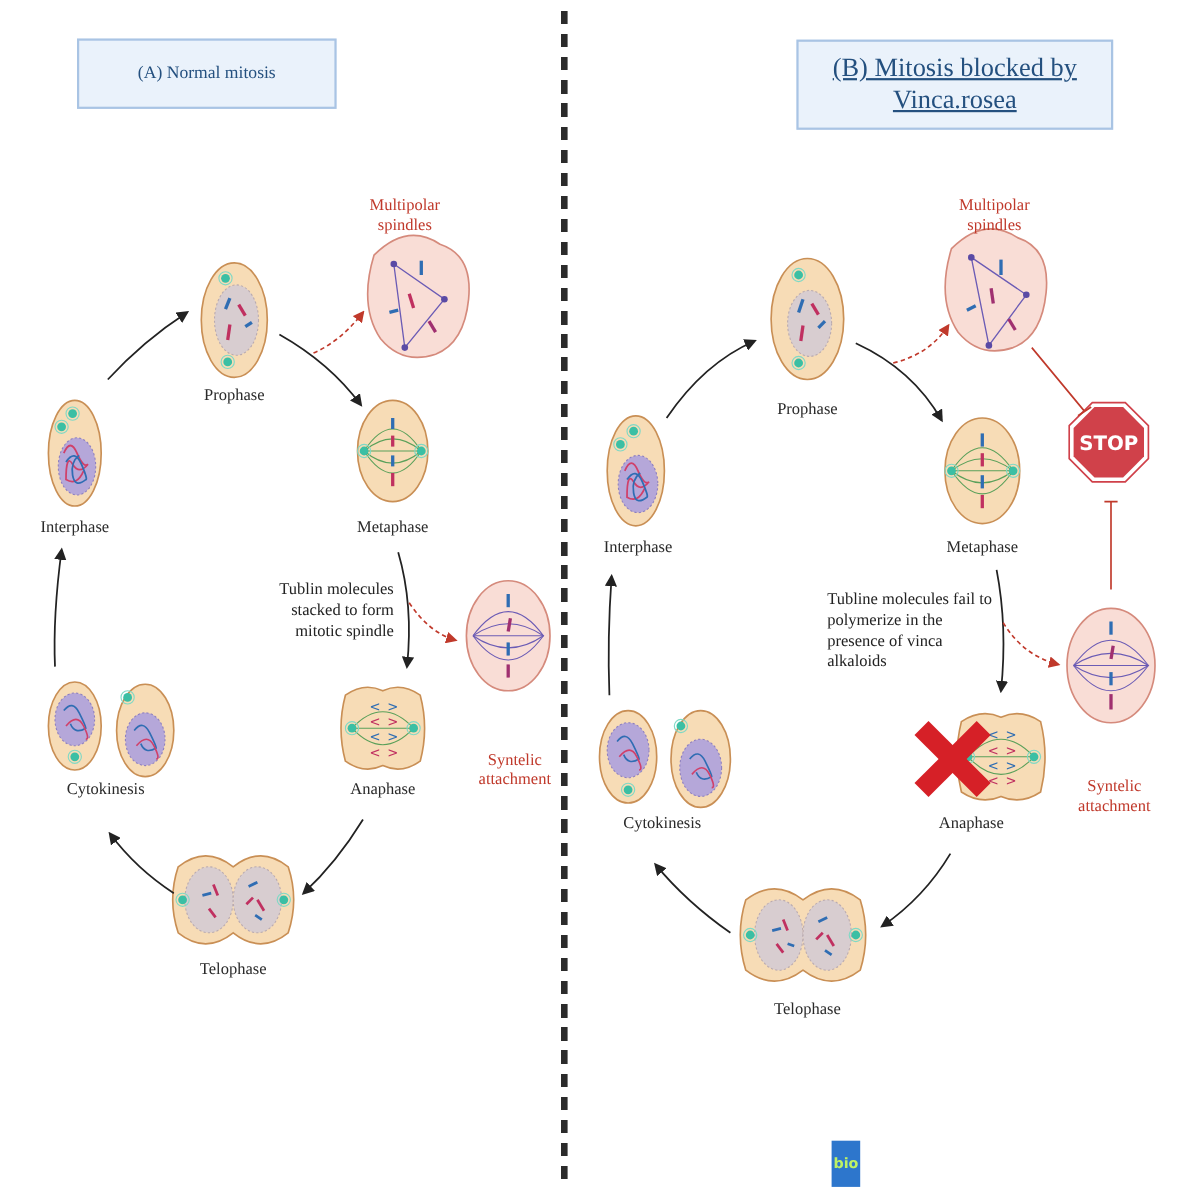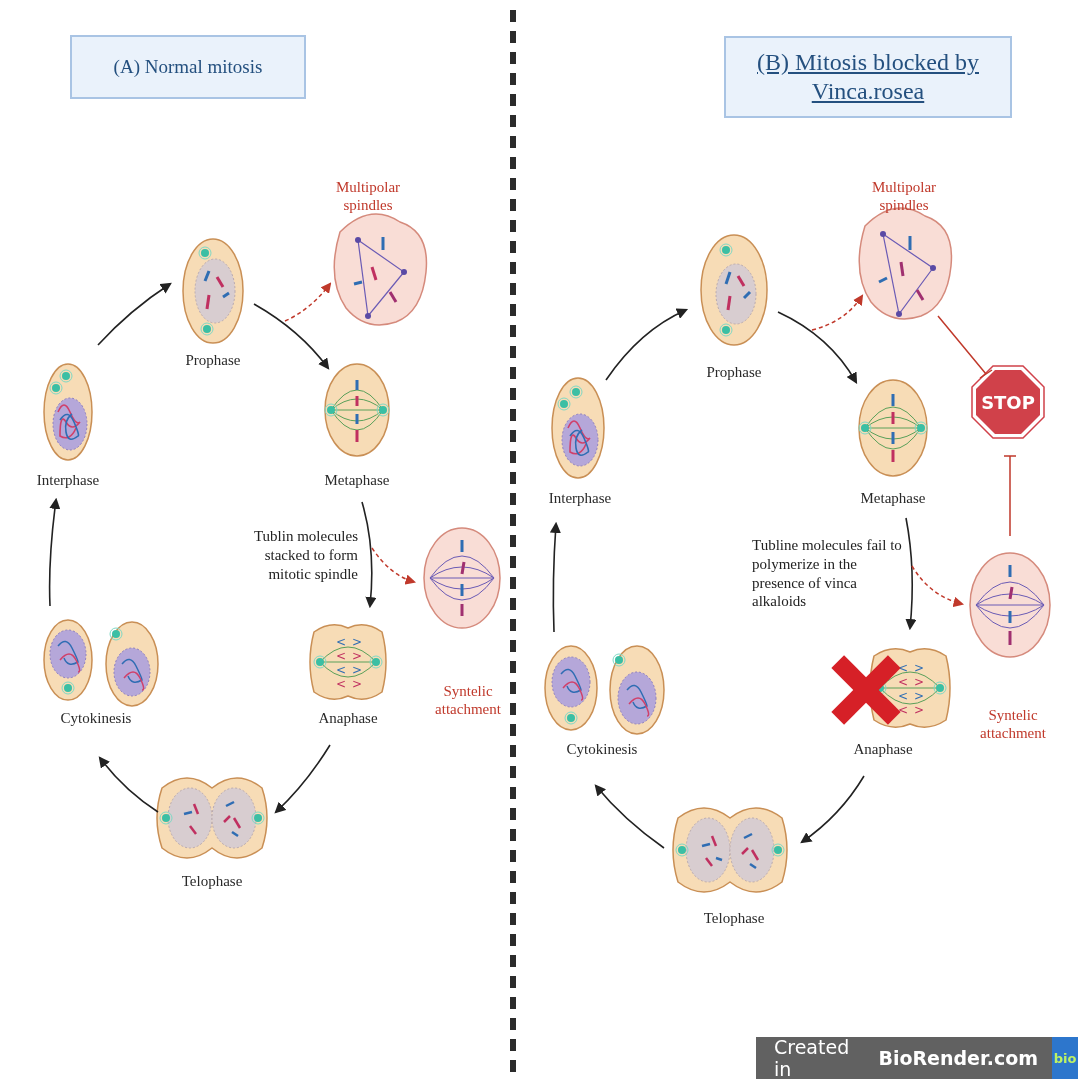--- a/index.html
+++ b/index.html
@@ -1,18 +1,18 @@
 <!DOCTYPE html>
 <html><head>
 <meta charset="utf-8">
 <style>
   html, body { margin: 0; padding: 0; background: #ffffff; }
   body { width: 1080px; height: 1080px; position: relative; overflow: hidden; font-family: "DejaVu Serif", "Liberation Serif", serif; }
   .title-box { position: absolute; background: #eaf2fb; border: 2px solid #a9c4e4; color: #24507f; font-family: "Liberation Serif", serif; display: flex; align-items: center; justify-content: center; text-align: center; line-height: 1.2; }
-  #title-a { left: 70px; top: 35px; width: 232px; height: 60px; font-size: 19px; }
+  #title-a { left: 70px; top: 35px; width: 232px; height: 60px; font-size: 16px; }
   #title-b { left: 724px; top: 36px; width: 284px; height: 78px; font-size: 24px; text-decoration: underline; }
   .lbl { position: absolute; font-family: "Liberation Serif", serif; font-size: 15px; color: #2a2a2a; white-space: nowrap; transform: translateX(-50%); }
   .red-lbl { position: absolute; font-family: "Liberation Serif", serif; font-size: 15px; color: #c0392b; text-align: center; line-height: 1.2; transform: translateX(-50%); margin-top: 28px; }
   .note { position: absolute; font-family: "Liberation Serif", serif; font-size: 15px; color: #222; line-height: 1.25; }
   svg.diagram { position: absolute; left: 0; top: 0; }
   #divider { position: absolute; left: 510px; top: 10px; width: 6px; height: 1070px;
     background: repeating-linear-gradient(to bottom, #2b2b2b 0 12px, transparent 12px 21px); }
   #badge { position: absolute; left: 756px; top: 1037px; width: 322px; height: 42px; display: flex; }
   #badge .txt { background: #616161; color: #fff; font-family: "DejaVu Sans", sans-serif; font-size: 19px; display: flex; align-items: center; padding: 0 14px 0 18px; flex: 1; }
   #badge .txt b { margin-left: 6px; }
@@ -286,18 +286,14 @@
 <div class="lbl" style="left:734px; top:364px;">Prophase</div>
 <div class="lbl" style="left:893px; top:490px;">Metaphase</div>
 <div class="lbl" style="left:883px; top:741px;">Anaphase</div>
 <div class="lbl" style="left:734px; top:910px;">Telophase</div>
 <div class="lbl" style="left:602px; top:741px;">Cytokinesis</div>
 <div class="red-lbl" style="left:904px; top:150px; width:90px;">Multipolar spindles</div>
 <div class="red-lbl" style="left:1013px; top:678px; width:90px;">Syntelic attachment</div>
 <div class="note" style="left:752px; top:536px; width:160px;">Tubline molecules fail to polymerize in the presence of vinca alkaloids</div>
 
 <div id="badge">
-  <div class="txt">
-    <span>Created in</span>
-    <b>BioRender.com</b>
-  </div>
   <div class="logo">bio</div>
 </div>
 
 </body></html>

